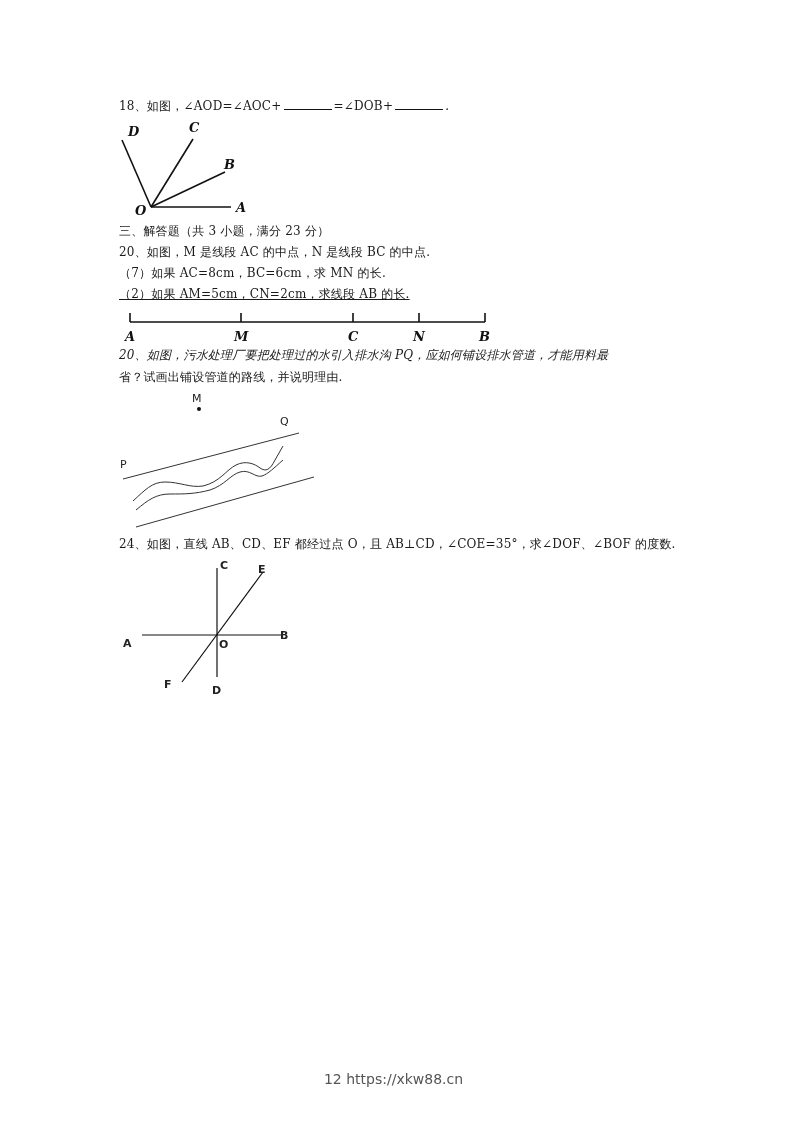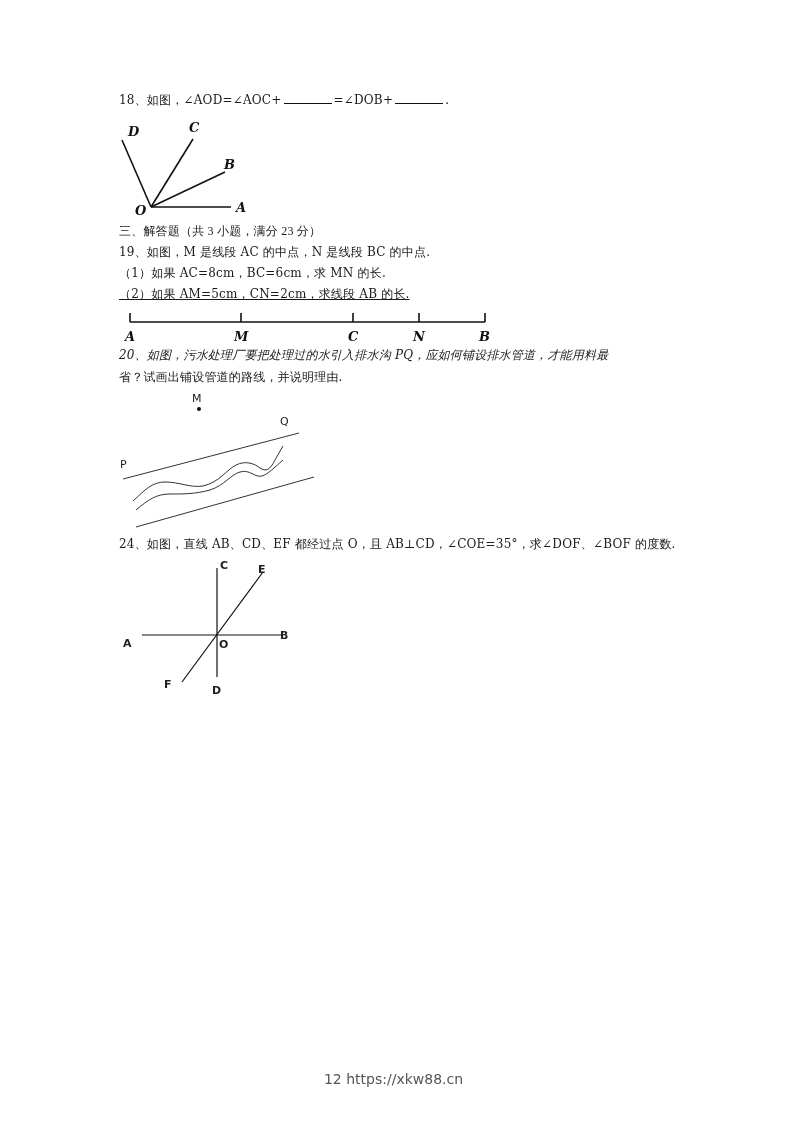--- a/index.html
+++ b/index.html
@@ -10,21 +10,21 @@
   svg.fig { position: absolute; left: 0; top: 0; }
   .lbl-it { font-family: "DejaVu Serif", "Liberation Serif", serif; font-style: italic; font-weight: bold; font-size: 13px; fill: #111; }
   .lbl-sans { font-family: "DejaVu Sans", "Liberation Sans", sans-serif; font-size: 11px; fill: #222; }
   .lbl-sans-b { font-family: "DejaVu Sans", "Liberation Sans", sans-serif; font-size: 11px; font-weight: bold; fill: #222; }
   .footer { position: absolute; top: 1071px; left: 0; width: 787px; text-align: center;
             font-family: "DejaVu Sans", "Liberation Sans", sans-serif; font-size: 14px; color: #555; }
 </style>
 </head>
 <body>
 
-<div class="line" style="top:92px;">
+<div class="line" style="top:98px;">
   <span>18、如图，∠AOD=∠AOC+</span><span class="blank"></span><span>=∠DOB+</span><span class="blank"></span><span>.</span>
 </div>
 
 <svg class="fig" width="793" height="1122">
 
   <g stroke="#111" stroke-width="1.6" fill="none">
     <line x1="151" y1="207" x2="122" y2="140"></line>
     <line x1="151" y1="207" x2="193" y2="139"></line>
     <line x1="151" y1="207" x2="225" y2="172"></line>
     <line x1="151" y1="207" x2="231" y2="207"></line>
@@ -67,24 +67,24 @@
   </g>
   <text class="lbl-sans-b" x="220" y="569">C</text>
   <text class="lbl-sans-b" x="258" y="573">E</text>
   <text class="lbl-sans-b" x="123" y="647">A</text>
   <text class="lbl-sans-b" x="280" y="639">B</text>
   <text class="lbl-sans-b" x="219" y="648">O</text>
   <text class="lbl-sans-b" x="164" y="688">F</text>
   <text class="lbl-sans-b" x="212" y="694">D</text>
 </svg>
 
-<div class="line" style="top:224px;font-family:Liberation Serif, serif;">三、解答题（共 3 小题，满分 23 分）</div>
+<div class="line" style="top:224px;">三、解答题（共 3 小题，满分 23 分）</div>
 
-<div class="line" style="top:245px;">19、如图，M 是线段 AC 的中点，N 是线段 BC 的中点.</div>
-<div class="line" style="top:266px;">（1）如果 AC=8cm，BC=6cm，求 MN 的长.</div>
+<div class="line" style="top:245px;">20、如图，M 是线段 AC 的中点，N 是线段 BC 的中点.</div>
+<div class="line" style="top:266px;">（7）如果 AC=8cm，BC=6cm，求 MN 的长.</div>
 <div class="line" style="top:287px;text-decoration:underline;">（2）如果 AM=5cm，CN=2cm，求线段 AB 的长.</div>
 
 <div class="line" style="top:348px;font-style:italic;">20、如图，污水处理厂要把处理过的水引入排水沟 PQ，应如何铺设排水管道，才能用料最</div>
 <div class="line" style="top:370px;">省？试画出铺设管道的路线，并说明理由.</div>
 
 <div class="line" style="top:537px;">24、如图，直线 AB、CD、EF 都经过点 O，且 AB⊥CD，∠COE=35°，求∠DOF、∠BOF 的度数.</div>
 
 <div class="footer">12 https://xkw88.cn</div>
 
 </body></html>

